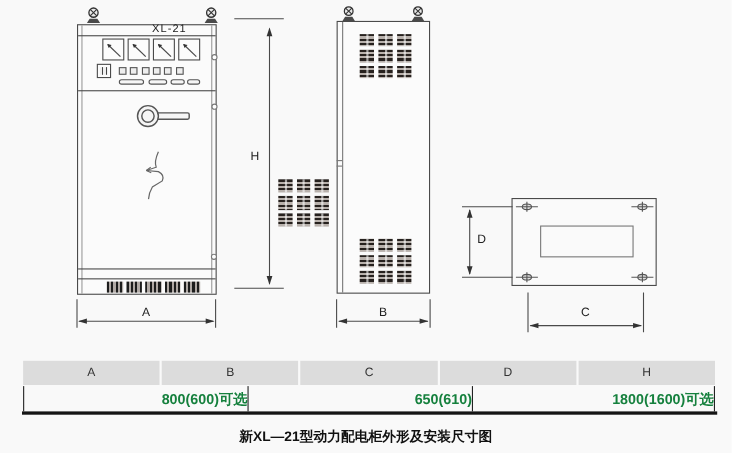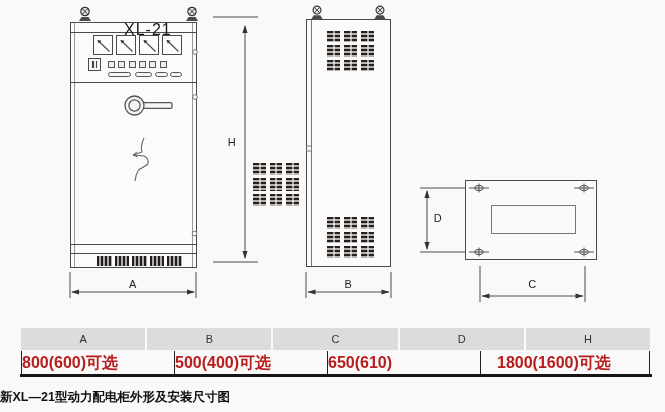--- a/index.html
+++ b/index.html
@@ -14,29 +14,29 @@
   .counter{position:absolute;width:13px;height:13px;border:1.3px solid #4a4a4a;box-sizing:border-box;padding:2px;
            background:repeating-linear-gradient(90deg,#444 0 1.5px,#eee 1.5px 3.5px);background-clip:content-box;}
   .ind{position:absolute;width:7px;height:7px;border:1px solid #555;background:#eee;box-sizing:border-box;}
   .pill{position:absolute;height:5px;border:1px solid #555;border-radius:3px;background:#f6f6f6;box-sizing:border-box;}
   .lv-block{position:absolute;display:flex;gap:4px;}
   .lv-col{flex:1;display:flex;flex-direction:column;gap:3px;}
   .lv-seg{flex:1;position:relative;background:repeating-linear-gradient(180deg,#26211e 0 2px,#b8b1ac 2px 4px);}
   .lv-seg::after{content:"";position:absolute;top:0;bottom:0;left:45%;width:2px;background:rgba(250,250,250,.6);}
   .strip{position:absolute;display:flex;gap:3px;}
   .strip i{flex:1;background:repeating-linear-gradient(90deg,#1d1d1d 0 2px,#b0a9a5 2px 4px);}
-  .model-label{position:absolute;font-size:16px;color:#1a1a1a;letter-spacing:1px;}
+  .model-label{position:absolute;font-size:10px;color:#1a1a1a;letter-spacing:1px;text-align:center;}
   
   .tbl-head{position:absolute;display:flex;gap:2px;}
   .tbl-head .th{flex:1;background:#dcdcdc;text-align:center;line-height:22px;font-size:11px;color:#333;}
   .tbl-vals{position:absolute;display:flex;}
-  .tbl-vals .td{flex:1;border-left:1.4px solid #222;text-align:left;line-height:23px;font-size:16px;font-weight:700;color:#b91c1c;box-sizing:border-box;}
+  .tbl-vals .td{flex:1;border-left:1.4px solid #222;text-align:right;line-height:23px;font-size:13px;font-weight:700;color:#15803d;box-sizing:border-box;}
   .tbl-vals .td:last-child{border-right:1.4px solid #222;padding-left:16px;}
   .tbl-thick{position:absolute;background:#151515;}
-  .caption{position:absolute;width:100%;text-align:left;font-size:12.5px;font-weight:700;color:#111;}
+  .caption{position:absolute;width:100%;text-align:center;font-size:12.5px;font-weight:700;color:#111;}
   svg{display:block;}
 </style>
 </head>
 <body>
 
 <div id="canvas">
 
   <div>
     <div class="box" style="left:70px;top:22px;width:127px;height:246px;"></div>
     <div class="vline" style="left:74px;top:23px;height:244px;"></div>
@@ -283,21 +283,20 @@
   <div>
     <div class="tbl-head" style="left:21px;top:328px;width:629px;height:22px;">
       <div class="th">A</div>
       <div class="th">B</div>
       <div class="th">C</div>
       <div class="th">D</div>
       <div class="th">H</div>
     </div>
     <div class="tbl-vals" style="left:21px;top:351px;width:629px;height:23px;">
       <div class="td">800(600)可选</div>
-      <div class="td">500(400)可选</div>
       <div class="td">650(610)</div>
       <div class="td">1800(1600)可选</div>
     </div>
     <div class="tbl-thick" style="left:20px;top:374px;width:632px;height:3px;"></div>
   </div>
 
   <div class="caption" style="top:389px;">新XL—21型动力配电柜外形及安装尺寸图</div>
 
 </div>
 

